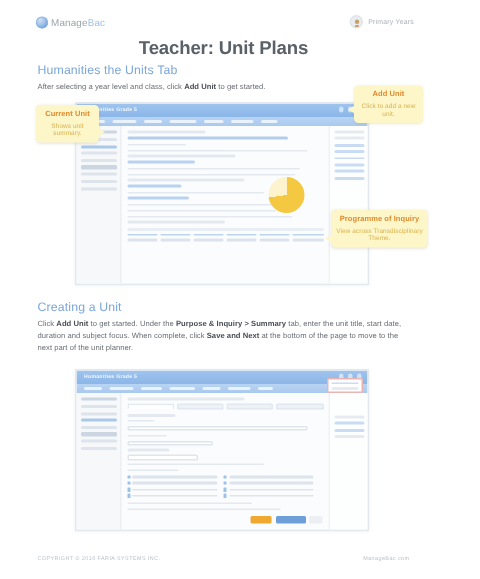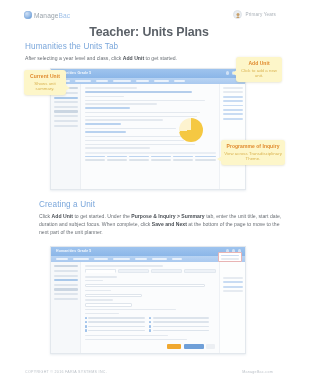--- a/index.html
+++ b/index.html
@@ -61,21 +61,21 @@
   }
   .body-text{
     font-size:5.1px; color:#6a6f75; line-height:1.55;
     letter-spacing:0.02px;
   }
   .body-text b{ color:#4a4f55; font-weight:bold; }
 
   #sec1{ position:absolute; left:25px; top:42px; width:250px; }
   #sec1 .body-text{ margin-top:4px; }
 
-  #sec2{ position:absolute; left:39px; top:200px; width:250px; }
+  #sec2{ position:absolute; left:25px; top:200px; width:250px; }
   #sec2 .body-text{ margin-top:4px; }
 
   
   .shot{
     position:absolute;
     background:#ffffff;
     border:0.5px solid #e3e8ed;
     overflow:hidden;
     box-shadow:0 0.5px 2px rgba(120,140,165,0.16);
   }
@@ -238,21 +238,21 @@
     <span class="logo-mark"></span>
     <span class="logo-text"><span class="a">Manage</span><span class="b">Bac</span></span>
   </div>
 
   <div class="user-chip">
     <span class="avatar"></span>
     <span class="user-name">Primary Years</span>
   </div>
 </div>
 
-<div class="doc-title">Teacher: Units Plans</div>
+<div class="doc-title">Teacher: Unit Plans</div>
 
 <div id="sec1">
   <div class="section-title">Humanities the Units Tab</div>
   <div class="body-text">After selecting a year level and class, click <b>Add Unit</b> to get started.</div>
 </div>
 
 <div class="shot" id="shot1">
   <div class="shot-topbar">
     <span class="tb-title">Humanities Grade 5</span>
     <span class="tb-right">

